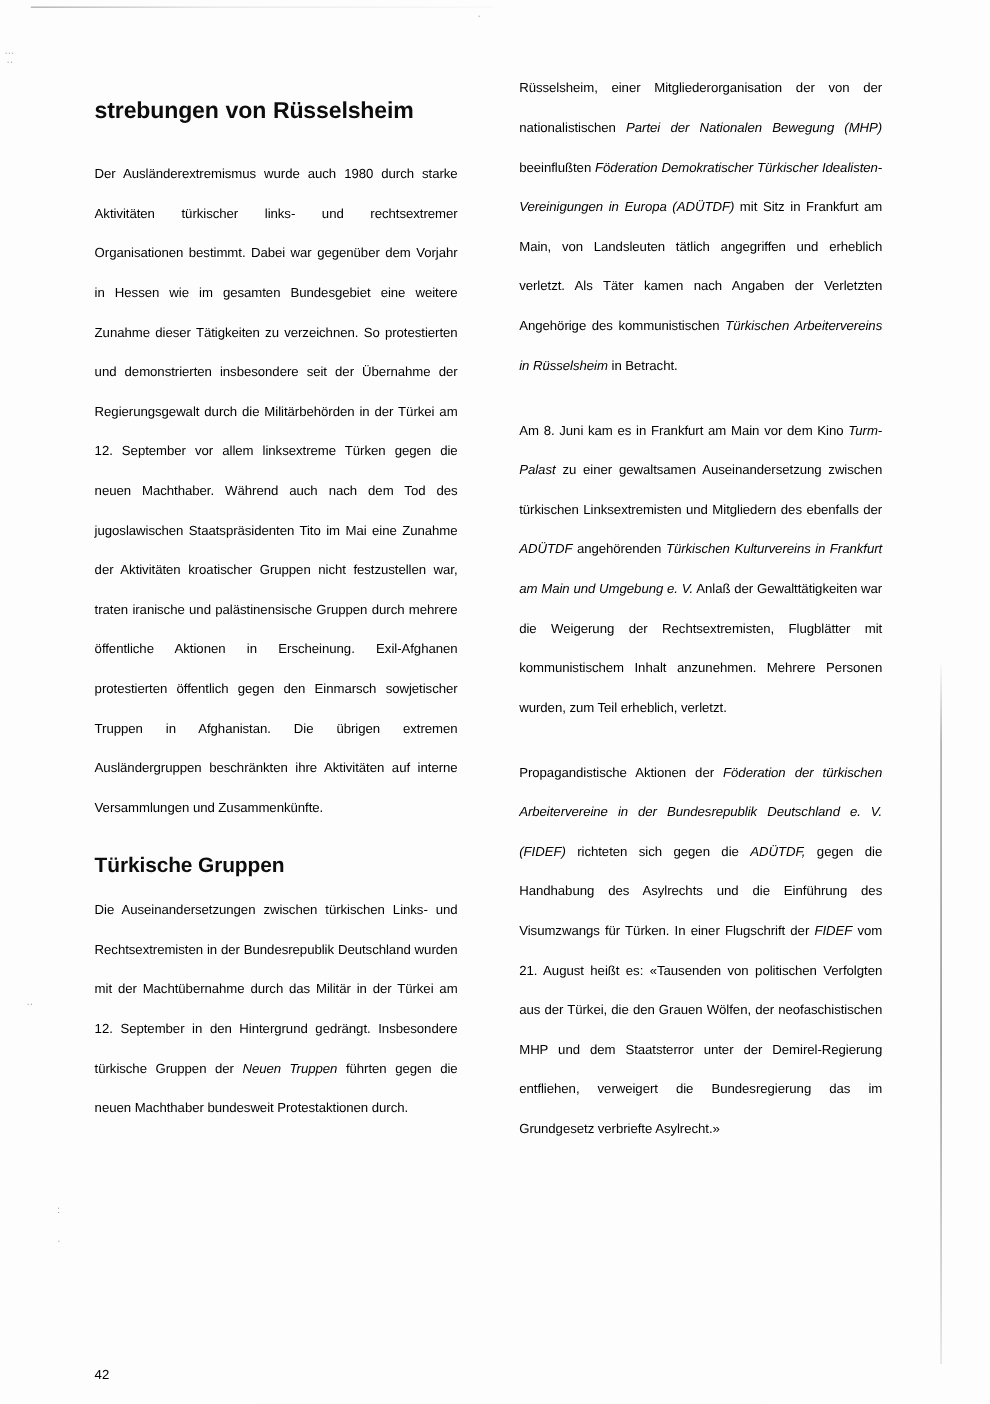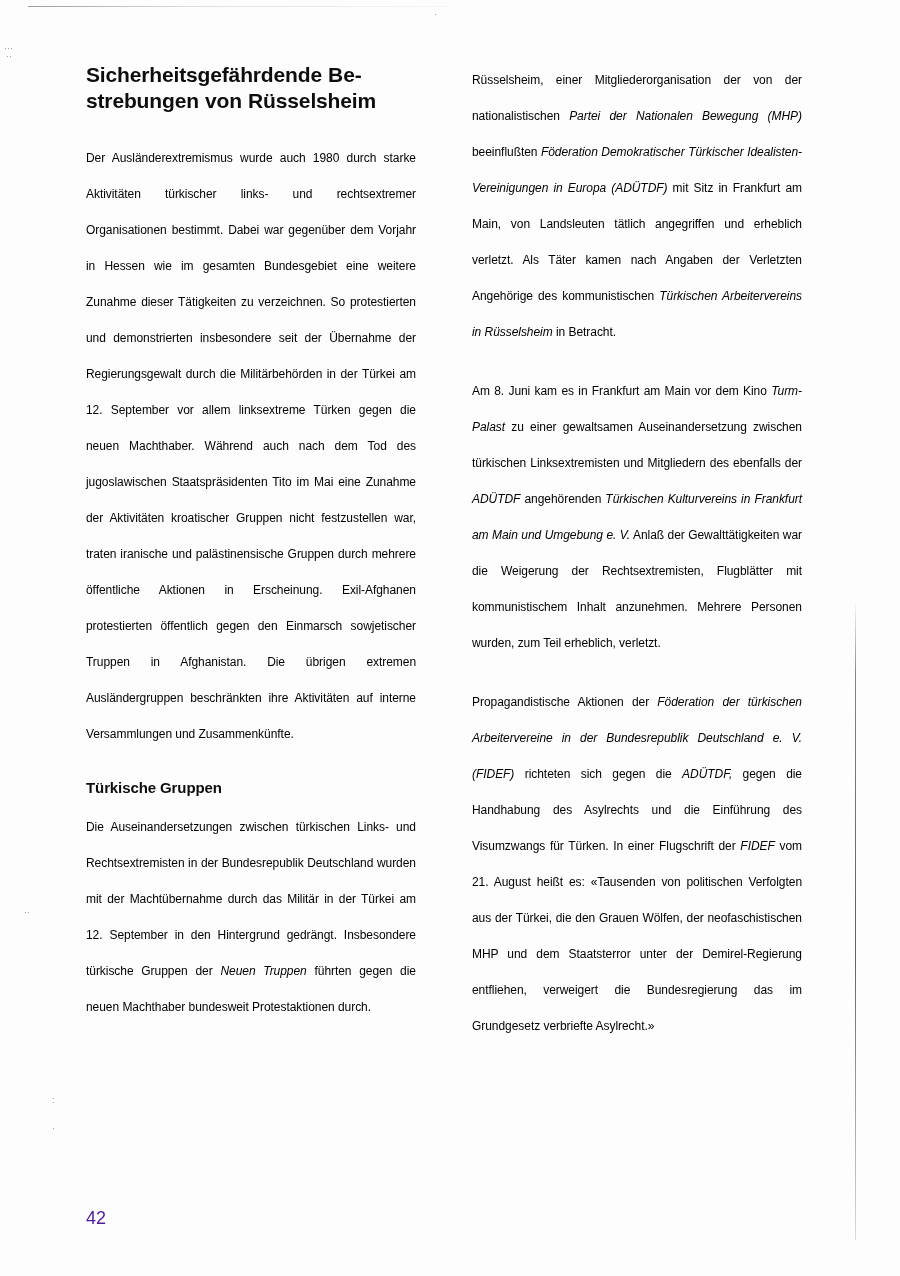--- a/index.html
+++ b/index.html
@@ -71,21 +71,21 @@
     font-size: 21px;
     line-height: 26px;
     font-weight: bold;
     letter-spacing: -0.15px;
     word-spacing: 0.5px;
     color: #0d0d0d;
   }
 
   h2.sub-heading {
     margin: 26px 0 12px 0;
-    font-size: 15px;
+    font-size: 19px;
     line-height: 19px;
     font-weight: bold;
     letter-spacing: -0.1px;
     color: #0d0d0d;
   }
 
   p.body-par {
     margin: 0 0 23px 0;
     font-size: 12px;
     line-height: 36px;
@@ -97,24 +97,24 @@
   }
   p.body-par:last-child { margin-bottom: 0; }
 
   p.body-par i, p.body-par em {
     font-style: italic;
   }
 
   .page-number {
     position: absolute;
     left: 86px;
-    top: 1208px;
-    font-size: 18px;
+    top: 1240px;
+    font-size: 12px;
     line-height: 20px;
-    color: #4c1d95;
+    color: #000000;
   }
 </style>
 </head>
 <body>
 
 <div class="page">
 
   <div class="scan-top-line"></div>
   <div class="scan-edge-line"></div>
   <div class="scan-dot" style="left:4px; top:44px;">···</div>
@@ -122,21 +122,21 @@
   <div class="scan-dot" style="left:24px; top:908px;">··</div>
   <div class="scan-dot" style="left:52px; top:1096px;">:</div>
   <div class="scan-dot" style="left:52px; top:1124px;">·</div>
   <div class="scan-dot" style="left:434px; top:10px;">·</div>
 
   <div class="columns">
 
     <div class="col col-left">
 
       <h1 class="article-title">
-        <span>Sicherheitsgefährdende Be-</span><br>
+        <br>
         <span>strebungen von Rüsselsheim</span>
       </h1>
 
       <p class="body-par">Der Ausländerextremismus wurde auch 1980 durch starke Aktivitäten türkischer links- und rechtsextremer Organisationen bestimmt. Dabei war gegenüber dem Vorjahr in Hessen wie im gesamten Bundesgebiet eine weitere Zunahme dieser Tätigkeiten zu verzeichnen. So protestierten und demonstrierten insbesondere seit der Übernahme der Regierungsgewalt durch die Militärbehörden in der Türkei am 12. September vor allem linksextreme Türken gegen die neuen Machthaber. Während auch nach dem Tod des jugoslawischen Staatspräsidenten Tito im Mai eine Zunahme der Aktivitäten kroatischer Gruppen nicht festzustellen war, traten iranische und palästinensische Gruppen durch mehrere öffentliche Aktionen in Erscheinung. Exil-Afghanen protestierten öffentlich gegen den Einmarsch sowjetischer Truppen in Afghanistan. Die übrigen extremen Ausländergruppen beschränkten ihre Aktivitäten auf interne Versammlungen und Zusammenkünfte.</p>
 
       <h2 class="sub-heading">Türkische Gruppen</h2>
 
       <p class="body-par">Die Auseinandersetzungen zwischen türkischen Links- und Rechtsextremisten in der Bundesrepublik Deutschland wurden mit der Machtübernahme durch das Militär in der Türkei am 12. September in den Hintergrund gedrängt. Insbesondere türkische Gruppen der <i>Neuen Truppen</i> führten gegen die neuen Machthaber bundesweit Protestaktionen durch.</p>
     </div>
 

